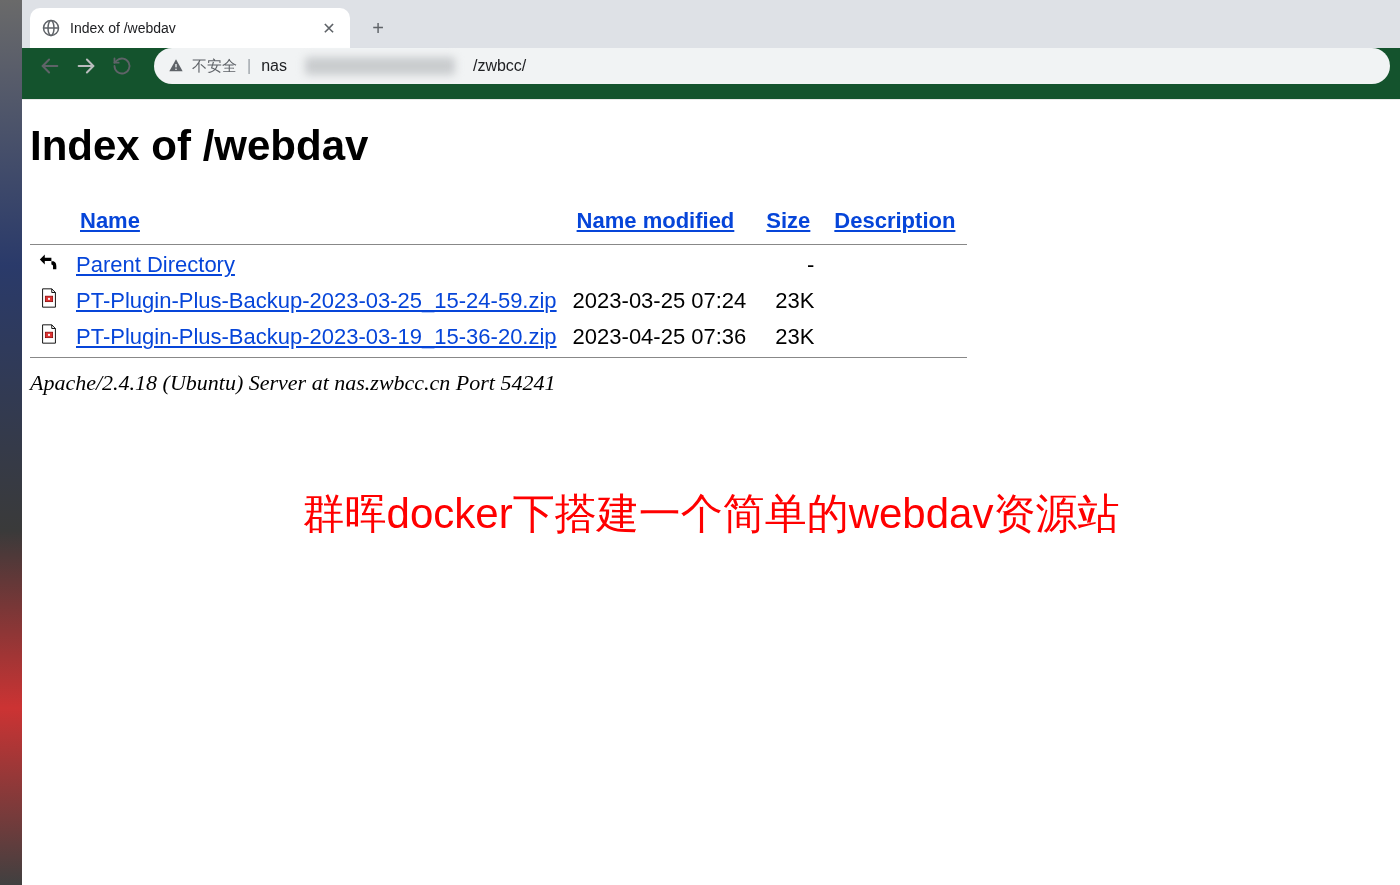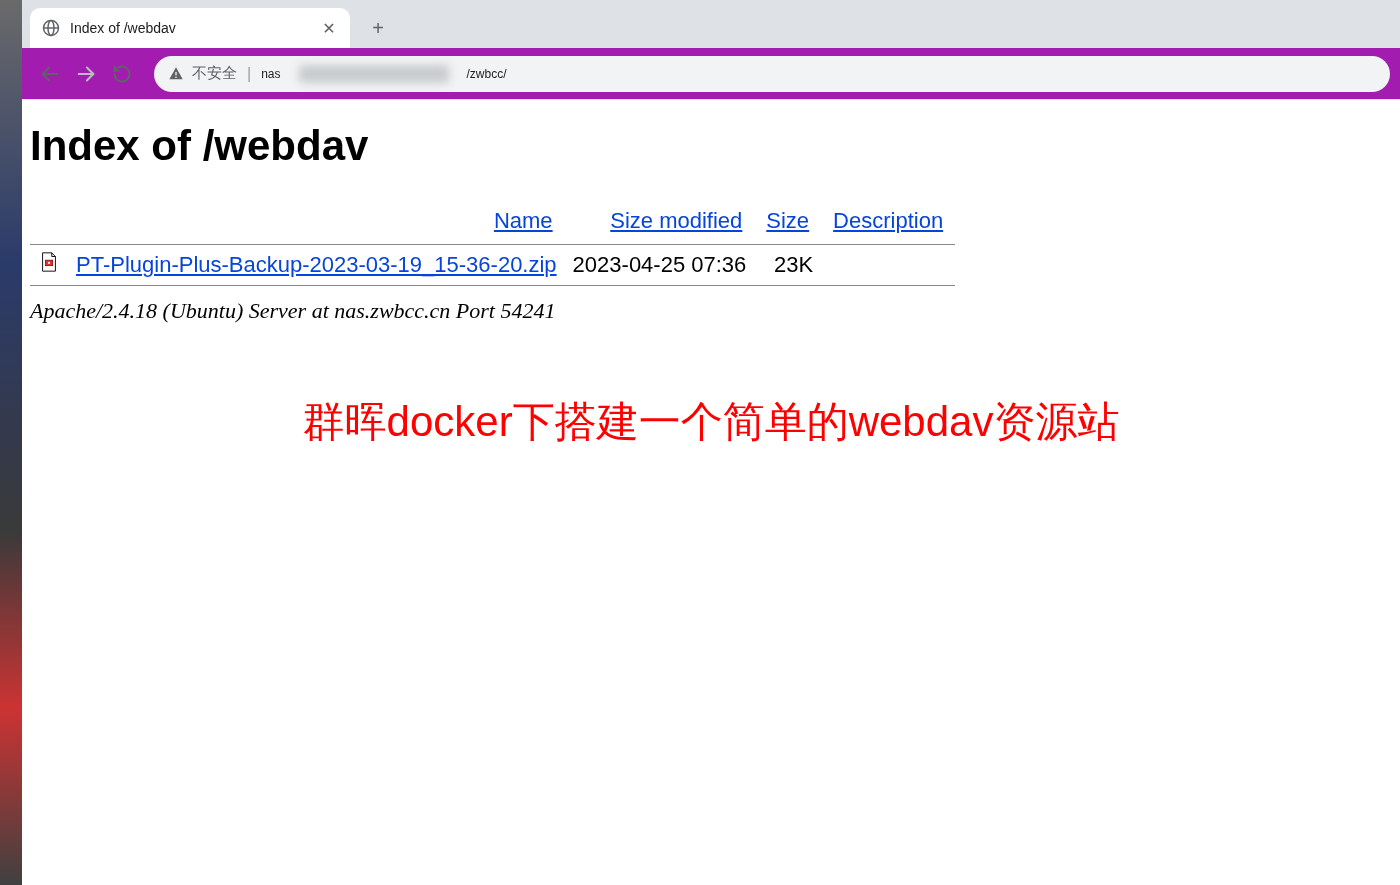--- a/index.html
+++ b/index.html
@@ -88,22 +88,22 @@
       justify-content: center;
       color: #5f6368;
       cursor: pointer;
       margin-left: 12px;
       margin-bottom: 4px;
       font-size: 20px;
     }
     
     .toolbar {
       display: flex;
-      align-items: center;
-      background: #a21caf;
+      align-items: flex-start;
+      background: #14532d;
       height: 52px;
       padding: 0 10px;
       border-bottom: 1px solid #e8e8e8;
     }
     
     .nav-btn {
       width: 36px;
       height: 36px;
       display: flex;
       align-items: center;
@@ -133,21 +133,21 @@
     }
     .security-warn svg { margin-right: 8px; }
     
     .addr-sep {
       color: #9aa0a6;
       margin: 0 10px;
     }
     
     .addr-url {
       color: #202124;
-      font-size: 12px;
+      font-size: 16px;
       display: flex;
       align-items: center;
       gap: 16px;
     }
     
     .blurred {
       display: inline-block;
       width: 150px;
       height: 18px;
       background: #c9ccce;
@@ -172,22 +172,22 @@
       font-family: "Segoe UI", Arial, sans-serif;
     }
     
     .listing-table {
       border-collapse: collapse;
       font-size: 22px;
     }
     
     .listing-table th {
       padding: 8px 12px;
-      text-align: right;
-      font-weight: normal;
+      text-align: left;
+      font-weight: bold;
     }
     
     .listing-table th a {
       color: #0645d9;
       text-decoration: underline;
     }
     
     .listing-table td {
       padding: 4px 8px;
       vertical-align: middle;
@@ -224,21 +224,21 @@
       font-size: 22px;
       color: #000;
       margin-top: 10px;
       font-family: Liberation Serif, serif;
     }
     
     .overlay-caption {
       font-size: 42px;
       color: #ff0000;
       text-align: center;
-      margin-top: 70px;
+      margin-top: 90px;
       font-family: "Microsoft YaHei", "SimHei", sans-serif;
     }
     
     .th-name { text-align: center; }
   </style>
 </head>
 <body>
 
 <div class="left-edge"></div>
 
@@ -297,29 +297,54 @@
 </div>
 
 <div class="content">
   <h1 class="page-title">Index of /webdav</h1>
 
   <table class="listing-table">
     <tbody>
         <tr>
       <th class="icon-cell"></th>
       <th class="th-name"><a href="#">Name</a></th>
-      <th><a href="#">Size modified</a></th>
+      <th><a href="#">Name modified</a></th>
       <th><a href="#">Size</a></th>
       <th><a href="#">Description</a></th>
     </tr>
     <tr class="hr-row">
           <td colspan="5">
             <hr>
           </td>
         </tr>
+    <tr>
+      <td class="icon-cell">
+        <svg width="22" height="22" viewBox="0 0 24 24">
+          <path d="M14 6 L6 6 L6 2 L0 8 L6 14 L6 10 L14 10 Q20 10 20 16 L20 20 L16 20 L16 16 Q16 14 14 14 Z" fill="#000" transform="translate(2,2) scale(0.9)"></path>
+        </svg>
+      </td>
+      <td><a href="#" class="name-link">Parent Directory</a></td>
+      <td></td>
+      <td class="size-cell">-</td>
+      <td></td>
+    </tr>
+    <tr>
+      <td class="icon-cell">
+        <svg width="22" height="22" viewBox="0 0 24 24">
+          <path d="M5 2 L15 2 L19 6 L19 22 L5 22 Z" fill="#fff" stroke="#000" stroke-width="1"></path>
+          <path d="M15 2 L15 6 L19 6" fill="none" stroke="#000" stroke-width="1"></path>
+          <rect x="8" y="10" width="8" height="6" fill="#d33" stroke="#800" stroke-width="0.8"></rect>
+          <circle cx="12" cy="13" r="1.2" fill="#fff"></circle>
+        </svg>
+      </td>
+      <td><a href="#" class="name-link">PT-Plugin-Plus-Backup-2023-03-25_15-24-59.zip</a></td>
+      <td class="date-cell">2023-03-25 07:24</td>
+      <td class="size-cell">23K</td>
+      <td></td>
+    </tr>
     <tr>
       <td class="icon-cell">
         <svg width="22" height="22" viewBox="0 0 24 24">
           <path d="M5 2 L15 2 L19 6 L19 22 L5 22 Z" fill="#fff" stroke="#000" stroke-width="1"></path>
           <path d="M15 2 L15 6 L19 6" fill="none" stroke="#000" stroke-width="1"></path>
           <rect x="8" y="10" width="8" height="6" fill="#d33" stroke="#800" stroke-width="0.8"></rect>
           <circle cx="12" cy="13" r="1.2" fill="#fff"></circle>
         </svg>
       </td>
       <td><a href="#" class="name-link">PT-Plugin-Plus-Backup-2023-03-19_15-36-20.zip</a></td>

